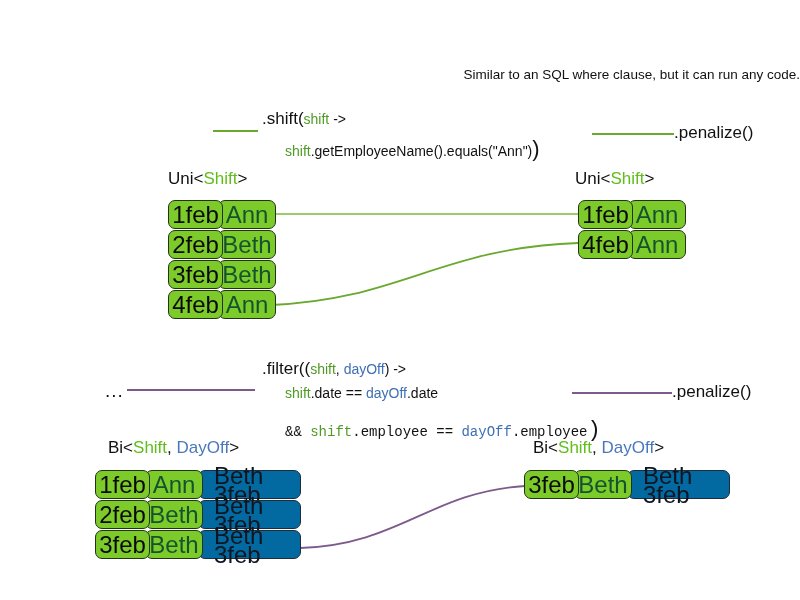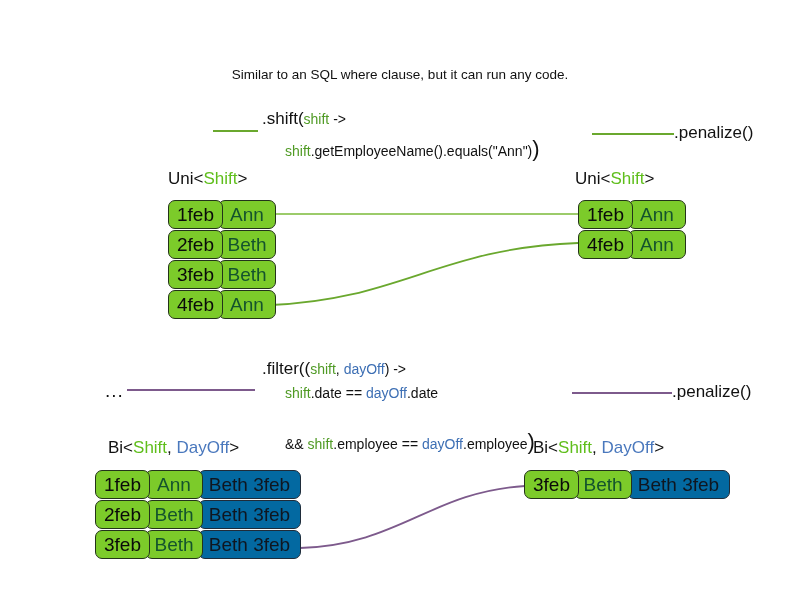--- a/index.html
+++ b/index.html
@@ -22,21 +22,21 @@
   #title {
     left: 0; right: 0; top: 20px;
     text-align: center;
     font-size: 33px;
     line-height: 40px;
     color: #000000;
     white-space: nowrap;
   }
   #subtitle {
     left: 0; right: 0; top: 66px;
-    text-align: center;
+    text-align: right;
     font-size: 13.5px;
     line-height: 18px;
     color: #111111;
   }
 
   
   .code  { font-size: 17px; line-height: 22px; white-space: nowrap; color: #111111; }
   .small { font-size: 14px; line-height: 19px; white-space: nowrap; color: #111111; }
   .green { color: #4f9a24; }
   .blue  { color: #3d6fb4; }
@@ -59,23 +59,23 @@
     margin-bottom: 1px;
   }
   .cell {
     box-sizing: border-box;
     border: 1.6px solid #23331a;
     border-radius: 7px;
     height: 29px;
     display: flex;
     align-items: center;
     justify-content: center;
-    font-size: 19px;
+    font-size: 24px;
     line-height: 19px;
-    padding: 0 2px;
+    padding: 0 15px;
     margin-right: -5px;
     position: relative;
   }
   .cell:last-child { margin-right: 0; }
   .cell-green { background: #7ccb2a; }
   .cell-blue  { background: #0369a1; border-color: #1f2c3a; }
   .txt-date  { color: #0a0a0a; }
   .txt-name  { color: #14532d; }
   .txt-dark  { color: #0f1620; }
 
@@ -168,21 +168,21 @@
   <div class="abs ellipsis" style="left:105px; top:381px;">...</div>
 
   <div class="abs code" style="left:262px; top:358px;">
     <span>.filter((</span><span class="green small">shift</span><span class="small">, </span><span class="blue small">dayOff</span><span class="small">) -&gt;</span>
   </div>
 
   <div class="abs small" style="left:285px; top:384px;">
     <span class="green">shift</span><span>.date == </span><span class="blue">dayOff</span><span>.date</span>
   </div>
 
-  <div class="abs small" style="left:285px; top:431px;">
+  <div class="abs small" style="left:285px; top:420px;font-family:Liberation Mono, monospace;">
     <span>&amp;&amp; </span><span class="green">shift</span><span>.employee == </span><span class="blue">dayOff</span><span>.employee</span><span class="bigparen">)</span>
   </div>
 
   <div class="abs code" style="left:672px; top:381px;">.penalize()</div>
 
   <div class="abs stream-type" style="left:108px; top:437px;">
     <span>Bi&lt;</span><span class="g">Shift</span><span>, </span><span class="b">DayOff</span><span>&gt;</span>
   </div>
 
   <div class="abs stream-type" style="left:533px; top:437px;">

